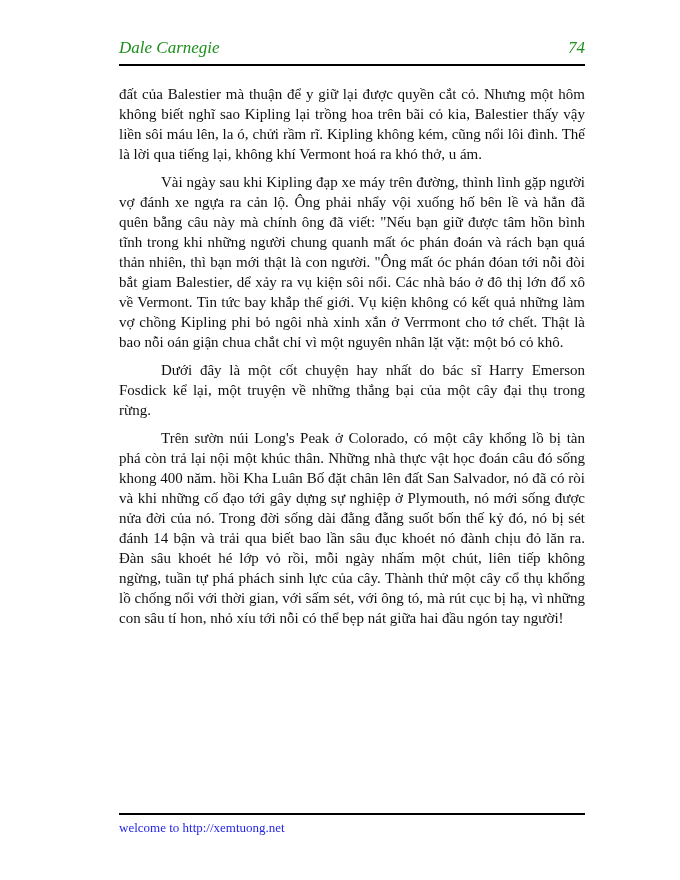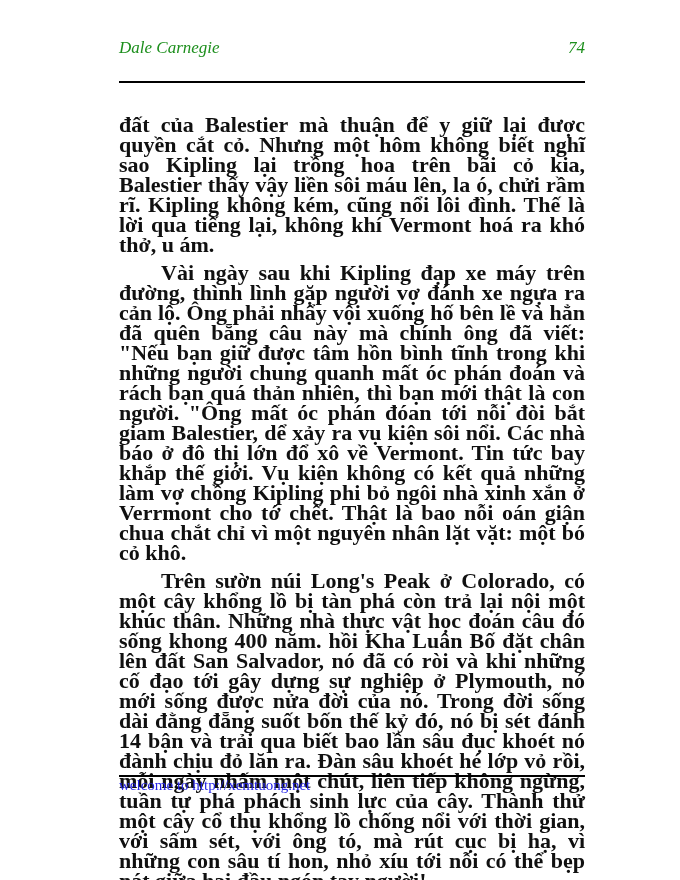--- a/index.html
+++ b/index.html
@@ -22,45 +22,45 @@
     width: 466px;
     top: 38px;
   }
   .page-header {
     display: flex;
     justify-content: space-between;
     align-items: flex-end;
     font-style: italic;
     font-size: 17px;
     color: #1d8f1d;
-    padding-bottom: 23px;
+    padding-bottom: 6px;
     border-bottom: 2px solid #000000;
   }
   .body-text {
-    margin-top: 32px;
-    font-size: 22px;
+    margin-top: 18px;
+    font-size: 15px;
     line-height: 20px;
     text-align: justify;
     color: #101010;
-    font-weight: bold;
   }
   .body-text p {
     margin: 0 0 8px 0;
     text-indent: 42px;
   }
   .body-text p.no-indent {
     text-indent: 0;
   }
   .page-footer {
     position: absolute;
     left: 119px;
     width: 466px;
-    top: 775px;
+    top: 813px;
     border-top: 2px solid #000000;
-    font-size: 15px;
+    padding-top: 5px;
+    font-size: 13px;
   }
   .footer-link {
     color: #2525e8;
     text-decoration: none;
     cursor: pointer;
   }
 </style>
 </head>
 <body>
 
@@ -69,20 +69,21 @@
   <div class="content">
 
     <div class="page-header">
       <span>Dale Carnegie</span>
       <span>74</span>
     </div>
 
     <div class="body-text">
       <p class="no-indent">đất của Balestier mà thuận để y giữ lại được quyền cắt cỏ. Nhưng một hôm không biết nghĩ sao Kipling lại trồng hoa trên bãi cỏ kia, Balestier thấy vậy liền sôi máu lên, la ó, chửi rầm rĩ. Kipling không kém, cũng nổi lôi đình. Thế là lời qua tiếng lại, không khí Vermont hoá ra khó thở, u ám.</p>
       <p>Vài ngày sau khi Kipling đạp xe máy trên đường, thình lình gặp người vợ đánh xe ngựa ra cản lộ. Ông phải nhẩy vội xuống hố bên lề và hẳn đã quên bẵng câu này mà chính ông đã viết: "Nếu bạn giữ được tâm hồn bình tĩnh trong khi những người chung quanh mất óc phán đoán và rách bạn quá thản nhiên, thì bạn mới thật là con người. "Ông mất óc phán đóan tới nỗi đòi bắt giam Balestier, dể xảy ra vụ kiện sôi nổi. Các nhà báo ở đô thị lớn đổ xô về Vermont. Tin tức bay khắp thế giới. Vụ kiện không có kết quả những làm vợ chồng Kipling phi bỏ ngôi nhà xinh xắn ở Verrmont cho tớ chết. Thật là bao nỗi oán giận chua chắt chỉ vì một nguyên nhân lặt vặt: một bó cỏ khô.</p>
+      <p>Dưới đây là một cốt chuyện hay nhất do bác sĩ Harry Emerson Fosdick kể lại, một truyện về những thắng bại của một cây đại thụ trong rừng.</p>
       <p>Trên sườn núi Long's Peak ở Colorado, có một cây khổng lồ bị tàn phá còn trả lại nội một khúc thân. Những nhà thực vật học đoán câu đó sống khong 400 năm. hồi Kha Luân Bố đặt chân lên đất San Salvador, nó đã có ròi và khi những cố đạo tới gây dựng sự nghiệp ở Plymouth, nó mới sống được nửa đời của nó. Trong đời sống dài đằng đẵng suốt bốn thế kỷ đó, nó bị sét đánh 14 bận và trải qua biết bao lần sâu đục khoét nó đành chịu đỏ lăn ra. Đàn sâu khoét hé lớp vỏ rồi, mỗi ngày nhấm một chút, liên tiếp không ngừng, tuần tự phá phách sinh lực của cây. Thành thử một cây cổ thụ khổng lồ chống nổi với thời gian, với sấm sét, với ông tó, mà rút cục bị hạ, vì những con sâu tí hon, nhỏ xíu tới nỗi có thể bẹp nát giữa hai đầu ngón tay người!</p>
     </div>
 
   </div>
 
   <div class="page-footer">
     <span class="footer-link">welcome to http://xemtuong.net</span>
   </div>
 
 </div>

